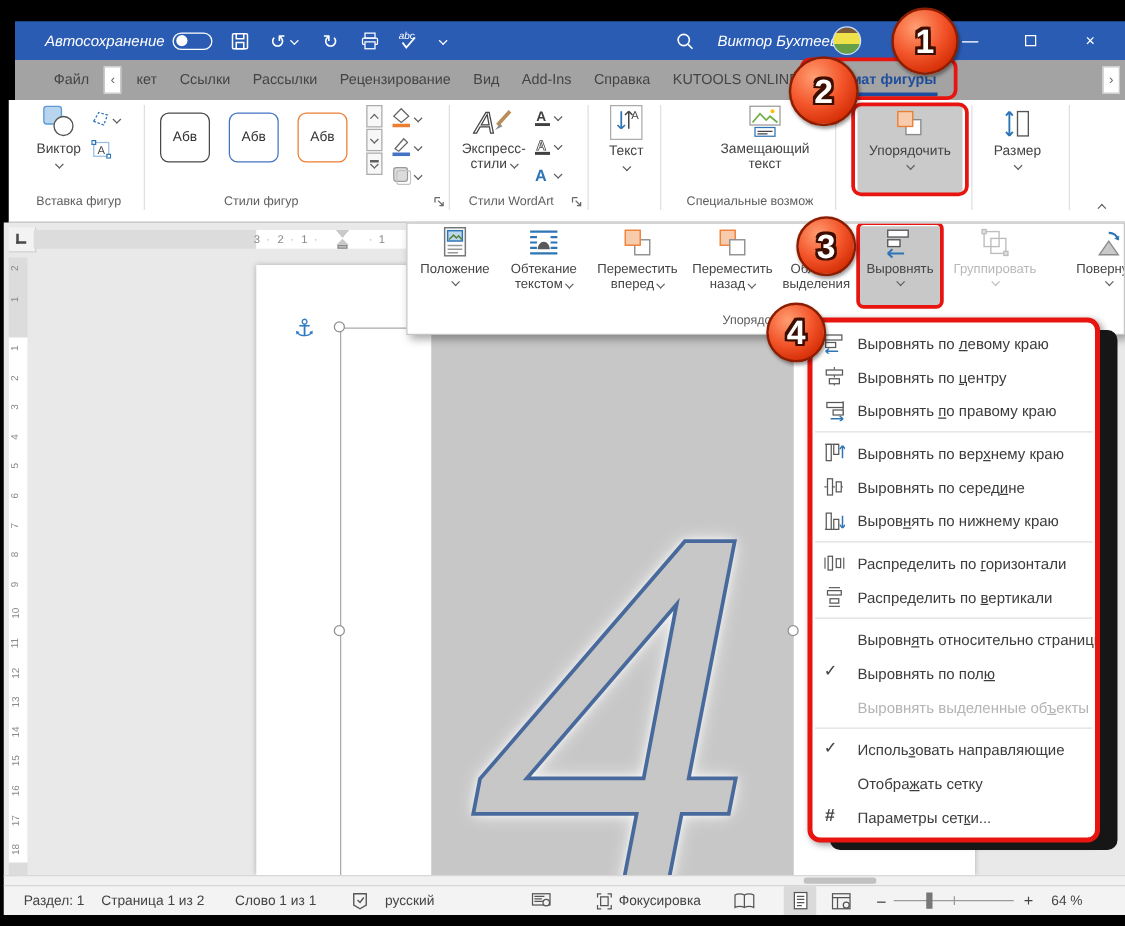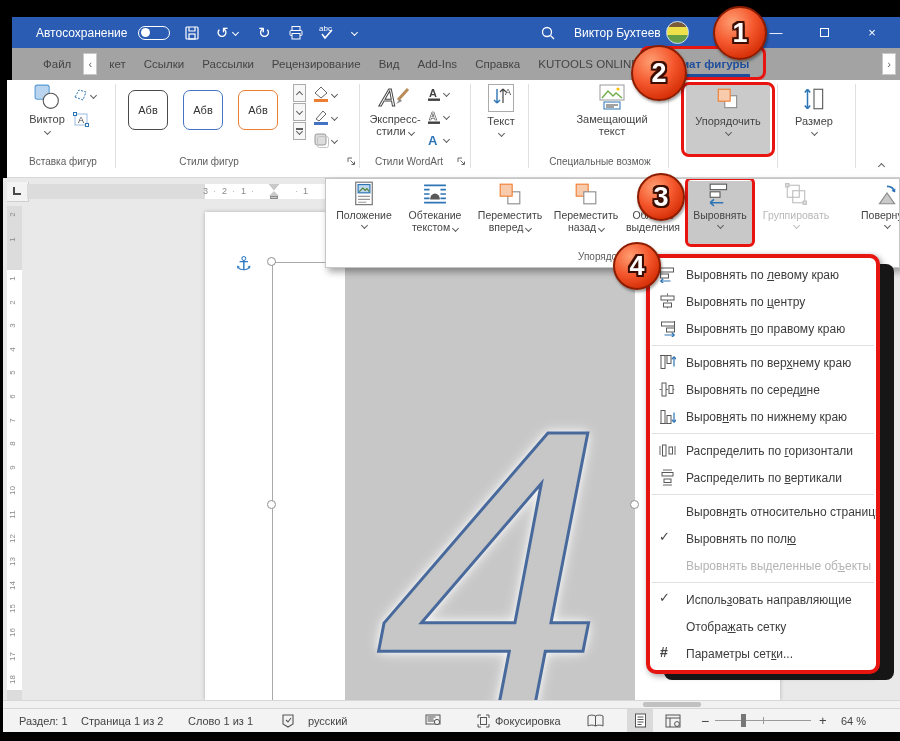--- a/index.html
+++ b/index.html
@@ -4,21 +4,21 @@
 <style>
   * { margin:0; padding:0; box-sizing:border-box; }
   html,body { width:900px; height:741px; }
   body { background:#000; font-family:"Liberation Sans","DejaVu Sans",sans-serif; overflow:hidden; }
   #root { position:relative; width:900px; height:741px; background:#000; overflow:hidden; }
   .chv { display:inline-block; width:5px; height:5px; border-right:1.4px solid #5f5f5f; border-bottom:1.4px solid #5f5f5f; transform:rotate(45deg); vertical-align:middle; }
   .chv.w { border-color:#fff; }
   .chv.up { transform:rotate(-135deg); }
 
   
-  .titlebar { position:absolute; left:12px; top:17px; width:888px; height:31px; background:#2b5cb4; color:#fff; font-size:12px; }
+  .titlebar { position:absolute; left:12px; top:17px; width:888px; height:31px; background:#2b5cb4; color:#fff; font-size:12px;font-style:italic; }
   .titlebar .itm { position:absolute; top:0; height:31px; display:flex; align-items:center; }
   .toggle { width:32px; height:14px; border:1px solid #fff; border-radius:8px; position:relative; }
   .toggle .knob { position:absolute; left:2px; top:1.5px; width:9px; height:9px; border-radius:50%; background:#fff; }
   .qat { font-size:15px; color:#fff; }
   .winbtn { width:40px; justify-content:center; font-size:13px; cursor:default; }
   .maxbox { width:9px; height:9px; border:1px solid #fff; display:inline-block; }
   .avatar { width:23px; height:23px; border-radius:50%; border:1px solid #cfe0f5; background:linear-gradient(180deg,#7a5b3a 0%,#7a5b3a 22%,#efe14a 22%,#efe14a 62%,#679f46 62%,#679f46 100%); }
 
   
   .tabrow { position:absolute; left:12px; top:48px; width:888px; height:32px; background:#a3a3a3; display:flex; align-items:center; padding-left:22px; font-size:11.5px; color:#444; }

